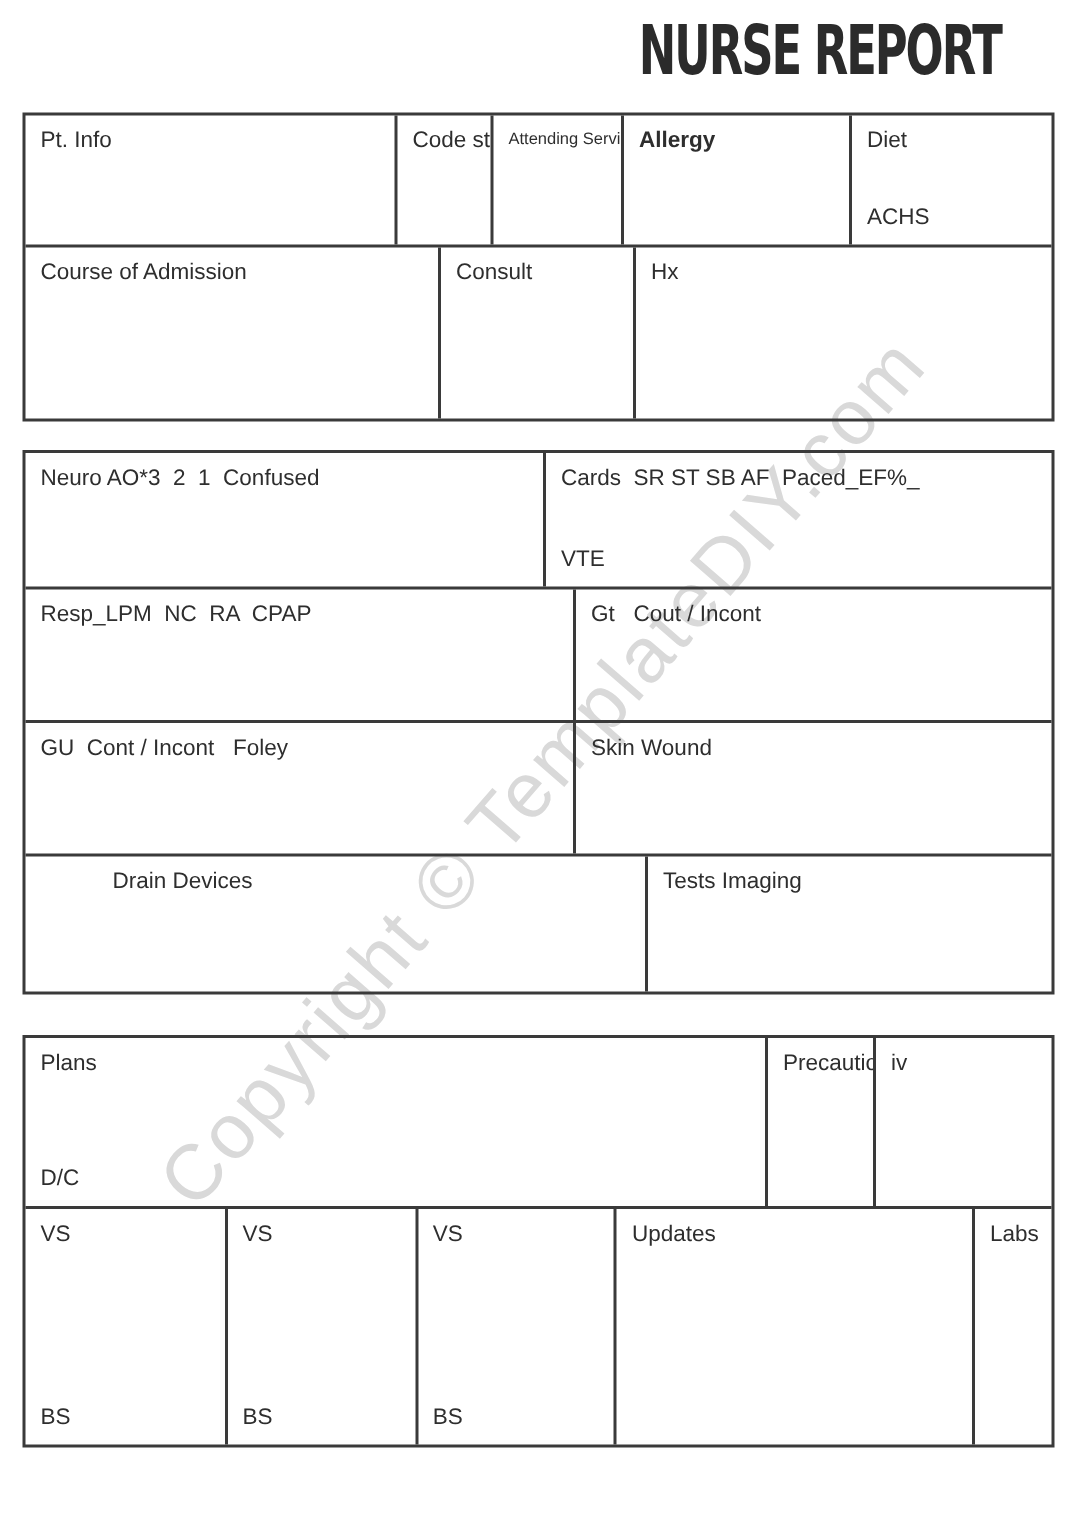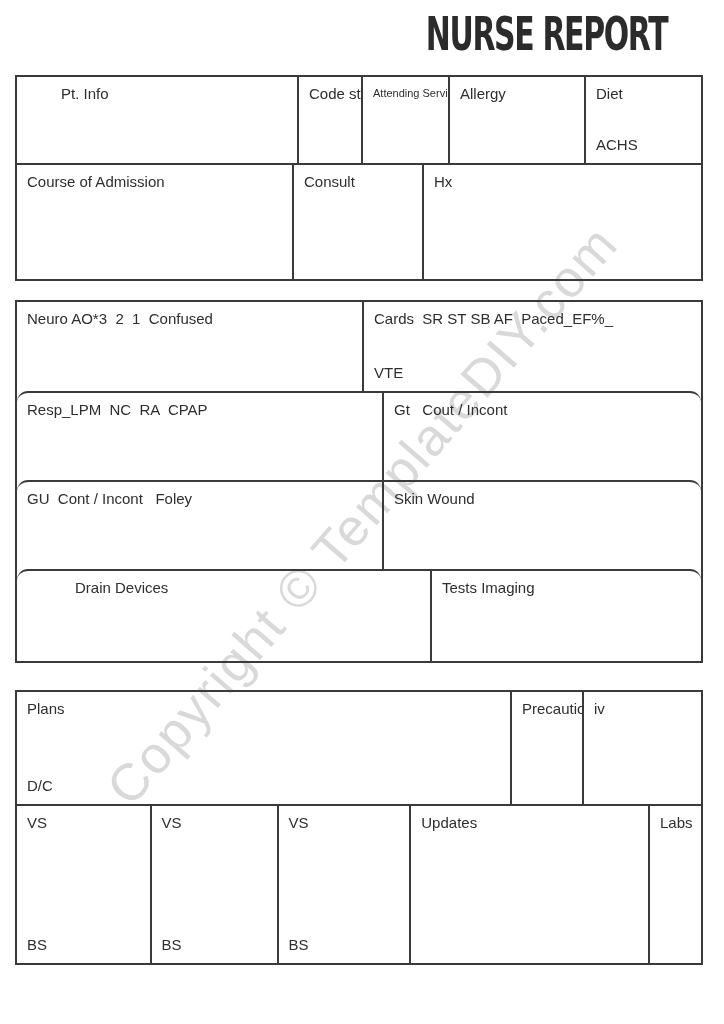--- a/index.html
+++ b/index.html
@@ -77,30 +77,30 @@
   .lbl {
     font-size: 15px;
     line-height: 1.25;
     color: var(--text);
     white-space: pre;
   }
   .lbl.small { font-size: 11px; padding-top: 2px; }
 
   
   .rA { height: 86px; }
-  .w-ptinfo   { width: 246px; margin-left: 34px; }
+  .w-ptinfo   { width: 246px; }
   .w-code     { width: 64px; }
   .w-attend   { width: 87px; }
-  .w-allergy  { width: 136px; }
+  .w-allergy  { width: 152px; font-weight: bold; }
   
   .w-course   { width: 255px; }
   .w-hx       { width: 279px; }
 
   
-  .t2 .row { height: 89px; border-radius: 11px; }
+  .t2 .row { height: 89px; }
   .t2 .row.grow { height: auto; padding-left: 48px; }
   .w-left2 { width: 345px; }
 
   
   .r-plans { height: 112px; }
   .w-plans      { width: 493px; }
   .w-precaution { width: 72px; }
   .w-vs1 { width: 117px; }
   .w-vs2 { width: 111px; }
   .w-vs3 { width: 117px; }

